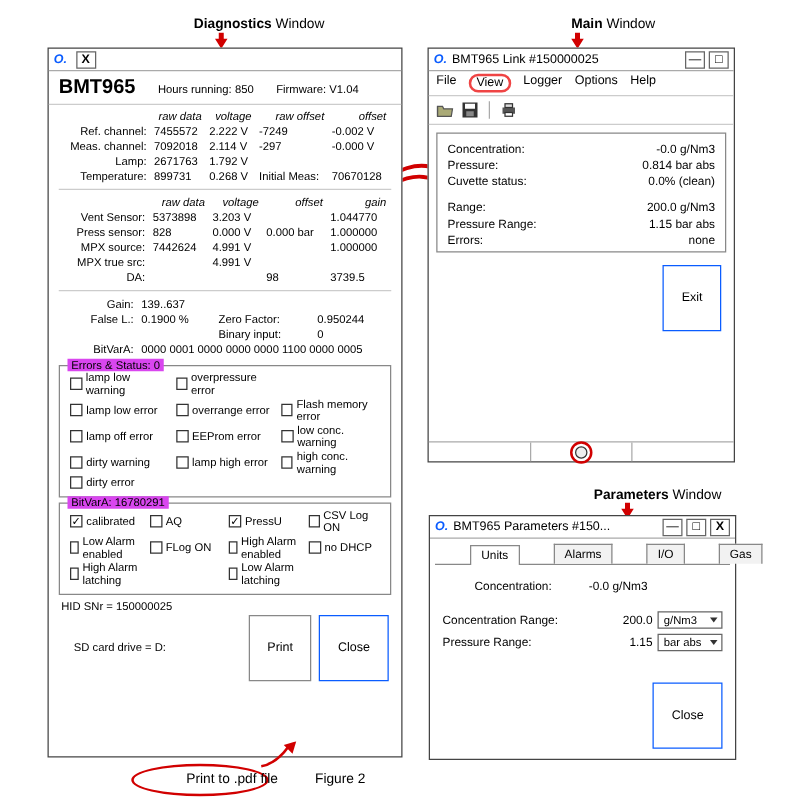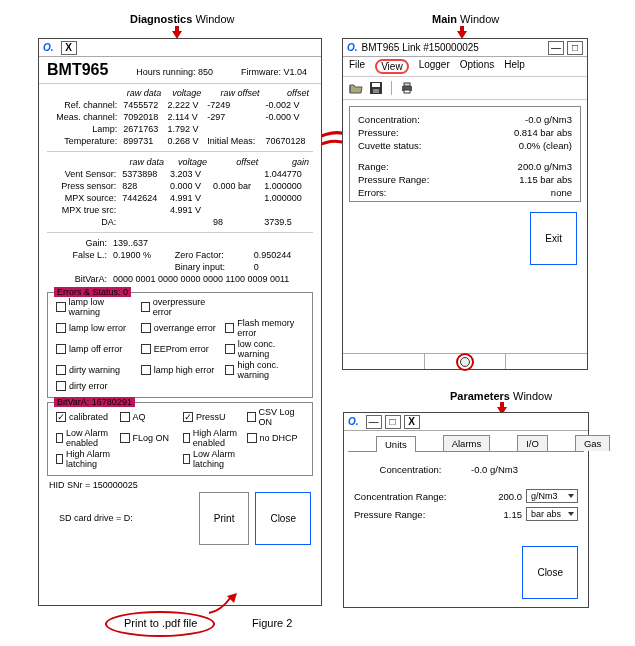--- a/index.html
+++ b/index.html
@@ -86,54 +86,55 @@
     border:1px solid #333;
     border-radius:50%;
     position:absolute; left:50%; top:50%;
     transform:translate(-50%,-50%);
     background:#eee;
   }
   .diag-head {
     padding: 4px 8px;
     display:flex;
     align-items:baseline;
-    gap:28px;
+    gap:18px;
     border-bottom:1px solid #ccc;
   }
   .diag-head .model { font-size:16px; font-weight:bold; }
   .diag-body { padding: 2px 8px; }
   .tbl { width:100%; font-size:9px; }
   .tbl td { padding: 0 2px; white-space:nowrap;}
   .tbl td.lbl { text-align:right; }
   .hdr td { font-style:italic;text-align:right; }
   .fieldset {
     border:1px solid #888;
     margin: 4px 8px;
     padding: 4px 8px 6px 8px;
     position:relative;
   }
   .fieldset .legend {
     position:absolute; top:-6px; left:6px;
-    background:#be185d; padding:0 3px; font-size:9px;
+    background:#d946ef; padding:0 3px; font-size:9px;
   }
   .chk { display:flex; align-items:center; gap:3px; font-size:9px;}
   .chk .box {
     width:10px; height:10px;
     border:1px solid #333;
     display:flex; align-items:center; justify-content:center;
     font-size:8px;
   }
   .chk .box.checked::after {
     content:"✓"; font-size:9px; line-height:1;
   }
   .chk-grid { display:grid; grid-template-columns: 1fr 1fr 1fr; gap:1px 6px;}
   .chk-grid2 { display:grid; grid-template-columns: 1fr 1fr 1fr 1fr; gap:1px 6px;}
   .annot {
     position:absolute;
     font-size:11px;
+    margin-left:25px;
   }
   .annot b { font-weight:bold; }
   .red-arrow {
     position:absolute;
     color:#d10000;
     font-size:18px;
   }
   .red-circle {
     position:absolute;
     border:2px solid #d10000;
@@ -405,21 +406,21 @@
             <td>0.950244</td>
           </tr>
       <tr>
             <td></td>
             <td></td>
             <td>Binary input:</td>
             <td>0</td>
           </tr>
       <tr>
             <td class="lbl">BitVarA:</td>
-            <td colspan="3">0000 0001  0000 0000   0000 1100  0009 0011</td>
+            <td colspan="3">0000 0001  0000 0000   0000 1100  0000 0005</td>
           </tr>
     </tbody>
       </table>
   </div>
 
   <div class="fieldset">
     <div class="legend">Errors &amp; Status: 0</div>
     <div class="chk-grid" id="err-grid">
         <div class="chk">
           <span class="box"></span>
@@ -537,20 +538,21 @@
 <svg style="position:absolute; left:205px; top:593px;" width="40" height="24">
   <path d="M4 20 Q16 18 26 4" stroke="#d10000" stroke-width="2" fill="none"></path>
   <path d="M22 3 L32 0 L29 10 Z" fill="#d10000"></path>
 </svg>
 
 <div class="figure-caption" style="left:252px; top:617px;">Figure 2</div>
 
 <div class="window" style="left:343px; top:412px; width:246px; height:196px;">
   <div class="title-bar">
     <span class="o-icon">O.</span>
+    <span class="t-text">BMT965 Parameters #150...</span>
     <div class="win-btn">—</div>
     <div class="win-btn">□</div>
     <div class="win-btn" style="font-weight:bold;">X</div>
   </div>
   <div class="tabs">
     <div class="tab active">Units</div>
     <div class="tab">Alarms</div>
     <div class="tab">I/O</div>
     <div class="tab">Gas</div>
     <div class="tab">Time</div>

